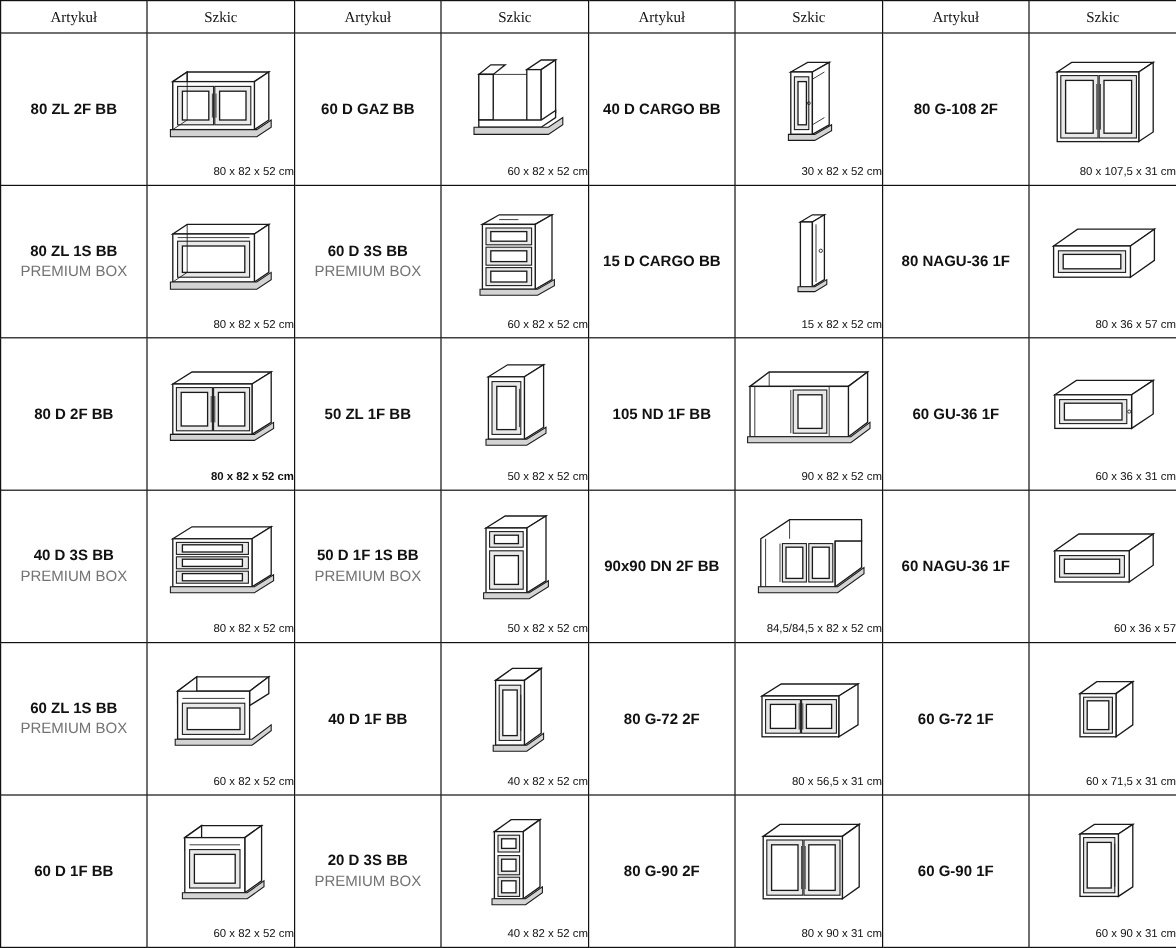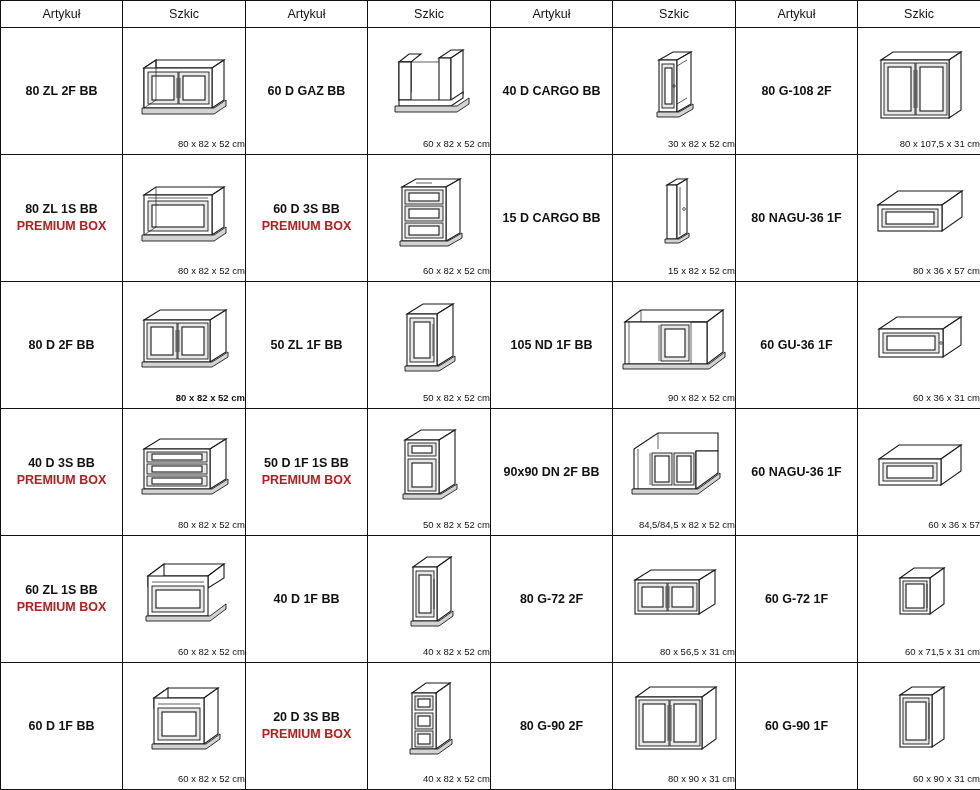--- a/index.html
+++ b/index.html
@@ -25,36 +25,37 @@
     border: 1px solid #111111;
     padding: 0;
     vertical-align: middle;
   }
   thead th {
     height: 26px;
     font-size: 12.5px;
     font-weight: normal;
     text-align: center;
     background: #ffffff;
+    font-family: Liberation Serif, serif;
   }
   col.art { width: 122px; }
   col.sk  { width: 123px; }
   tbody tr { height: 127px; margin-left: 37px; }
 
   td.article {
     text-align: center;
     font-size: 12.5px;
     font-weight: bold;
     line-height: 1.35;
     padding: 2px 4px;
   }
   td.article .premium {
     display: block;
-    color: #b91c1c;
-    font-weight: bold;
+    color: #737373;
+    font-weight: normal;
   }
   td.sketch {
     position: relative;
     text-align: center;
   }
   .sk-wrap {
     display: flex;
     flex-direction: column;
     align-items: flex-end;
     justify-content: flex-start;

